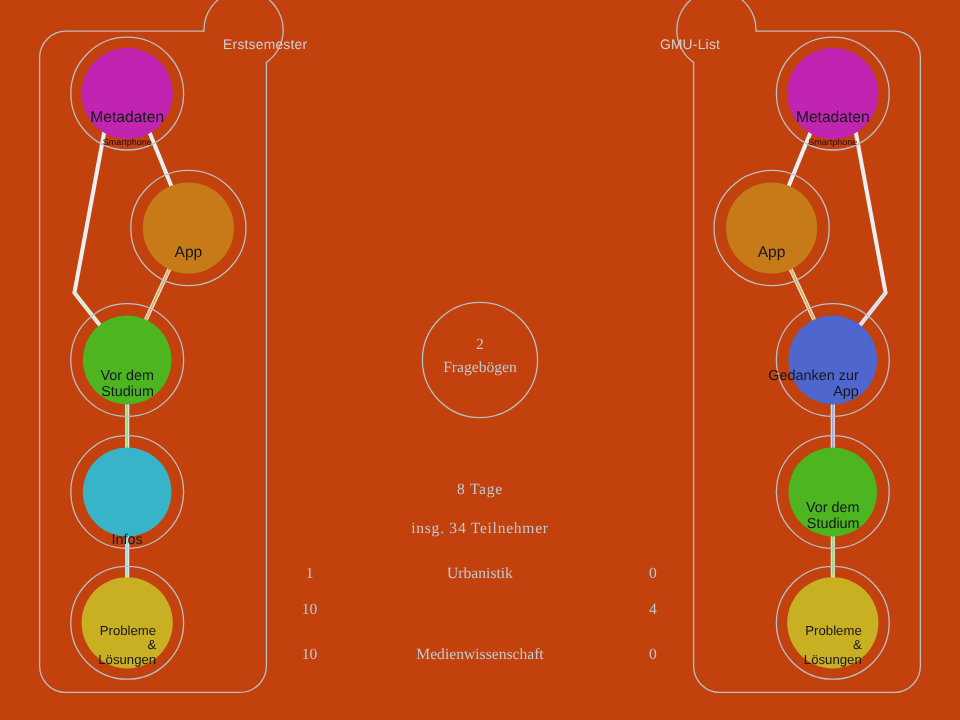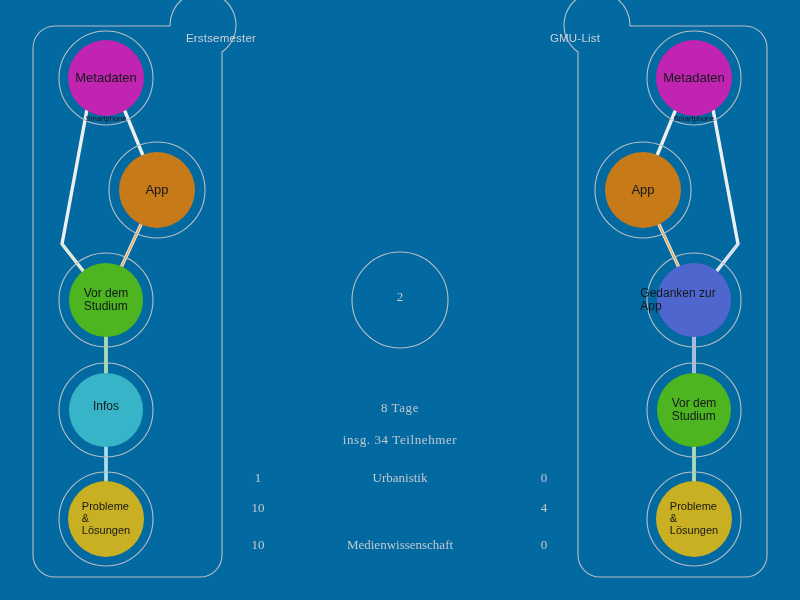--- a/index.html
+++ b/index.html
@@ -4,42 +4,43 @@
 <style>
   html, body {
     margin: 0;
     padding: 0;
     background: #353c44;
   }
   #stage {
     position: relative;
     width: 800px;
     height: 600px;
-    background: #0369a1;
+    background: #c2410c;
     overflow: hidden;
     font-family: "Liberation Sans", sans-serif;
   }
   .layer {
     position: absolute;
     left: 0; top: 0;
     width: 800px;
     height: 600px;
   }
   svg.layer { display: block; }
 
   
   .node-label {
     position: absolute;
-    text-align: left;
+    text-align: right;
     color: #15181b;
     font-family: "Liberation Sans", sans-serif;
     line-height: 1.08;
     pointer-events: none;
     transform: translate(-50%, -50%);
     white-space: pre-line;
+    margin-top: 20px;
   }
   .node-label.big   { font-size: 13px; }
   .node-label.mid   { font-size: 12px; }
   .node-label.small { font-size: 11px; }
   .node-sub {
     position: absolute;
     text-align: center;
     color: #1b1013;
     font-size: 7.5px;
     transform: translate(-50%, -50%);
@@ -224,21 +225,21 @@
   <div class="panel-title" style="left:575px; top:38px;">GMU-List</div>
 
   <div class="node-label big" style="left:106px; top:78px;">Metadaten</div>
   <div class="node-sub" style="left:106px; top:106px;">Smartphone</div>
 
   <div class="node-label big" style="left:157px; top:190px;">App</div>
 
   <div class="node-label mid" style="left:106px; top:300px;">Vor dem
 Studium</div>
 
-  <div class="node-label mid" style="left:106px; top:406px;">Infos</div>
+  <div class="node-label mid" style="left:106px; top:430px;">Infos</div>
 
   <div class="node-label small" style="left:106px; top:519px;">Probleme
 &amp;
 Lösungen</div>
 
   <div class="node-label big" style="left:694px; top:78px;">Metadaten</div>
   <div class="node-sub" style="left:694px; top:106px;">Smartphone</div>
 
   <div class="node-label big" style="left:643px; top:190px;">App</div>
 
@@ -247,20 +248,21 @@
 
   <div class="node-label mid" style="left:694px; top:410px;">Vor dem
 Studium</div>
 
   <div class="node-label small" style="left:694px; top:519px;">Probleme
 &amp;
 Lösungen</div>
 
   <div class="center-circle-text serif">
     <div>2</div>
+    <div>Fragebögen</div>
   </div>
 
   <div id="stat-days" class="center-stat serif">8  Tage</div>
   <div id="stat-parts" class="center-stat serif">insg. 34  Teilnehmer</div>
 
   <div class="cmp-row" style="top:468px;">
     <span class="cmp-left">1</span>
     <span class="cmp-mid">Urbanistik</span>
     <span class="cmp-right">0</span>
   </div>

